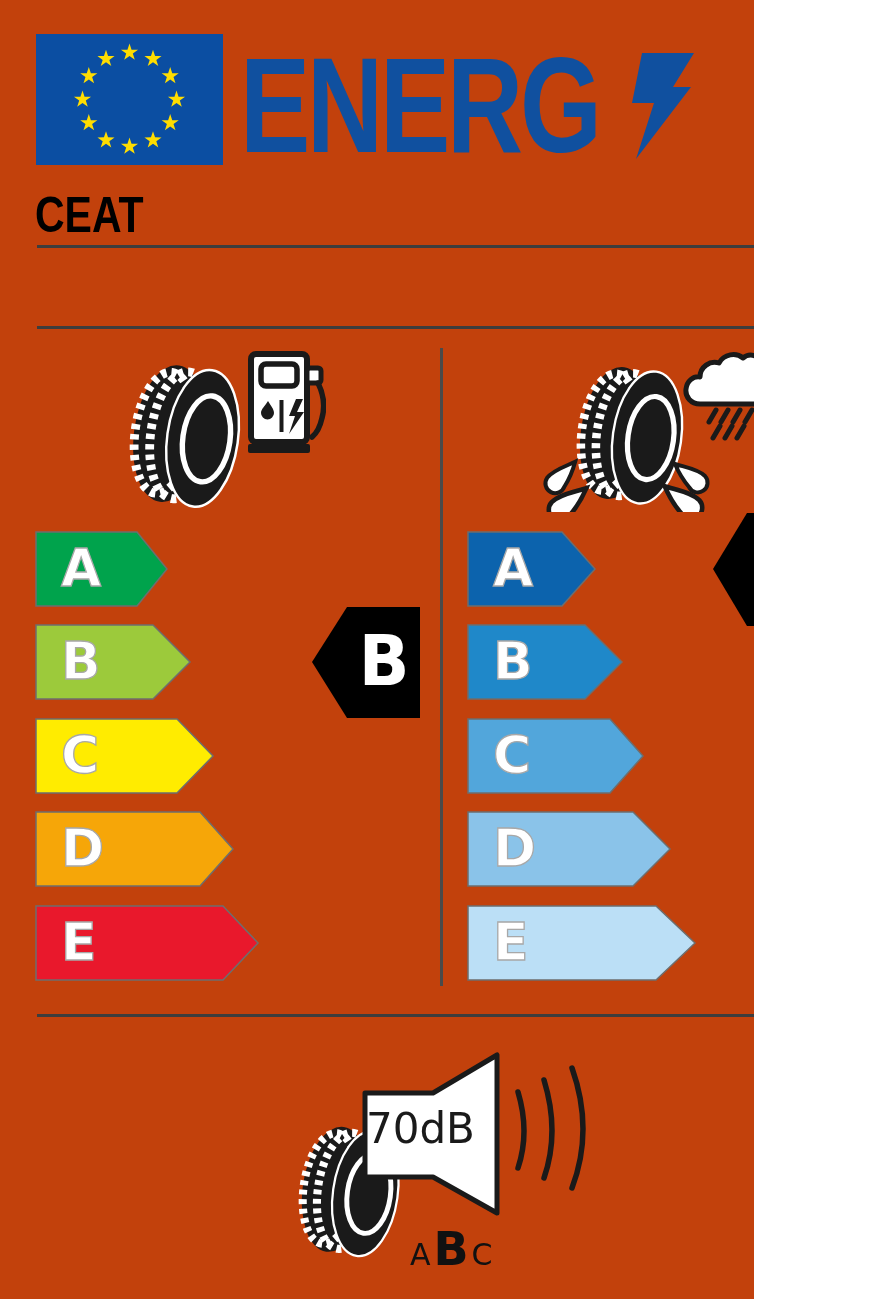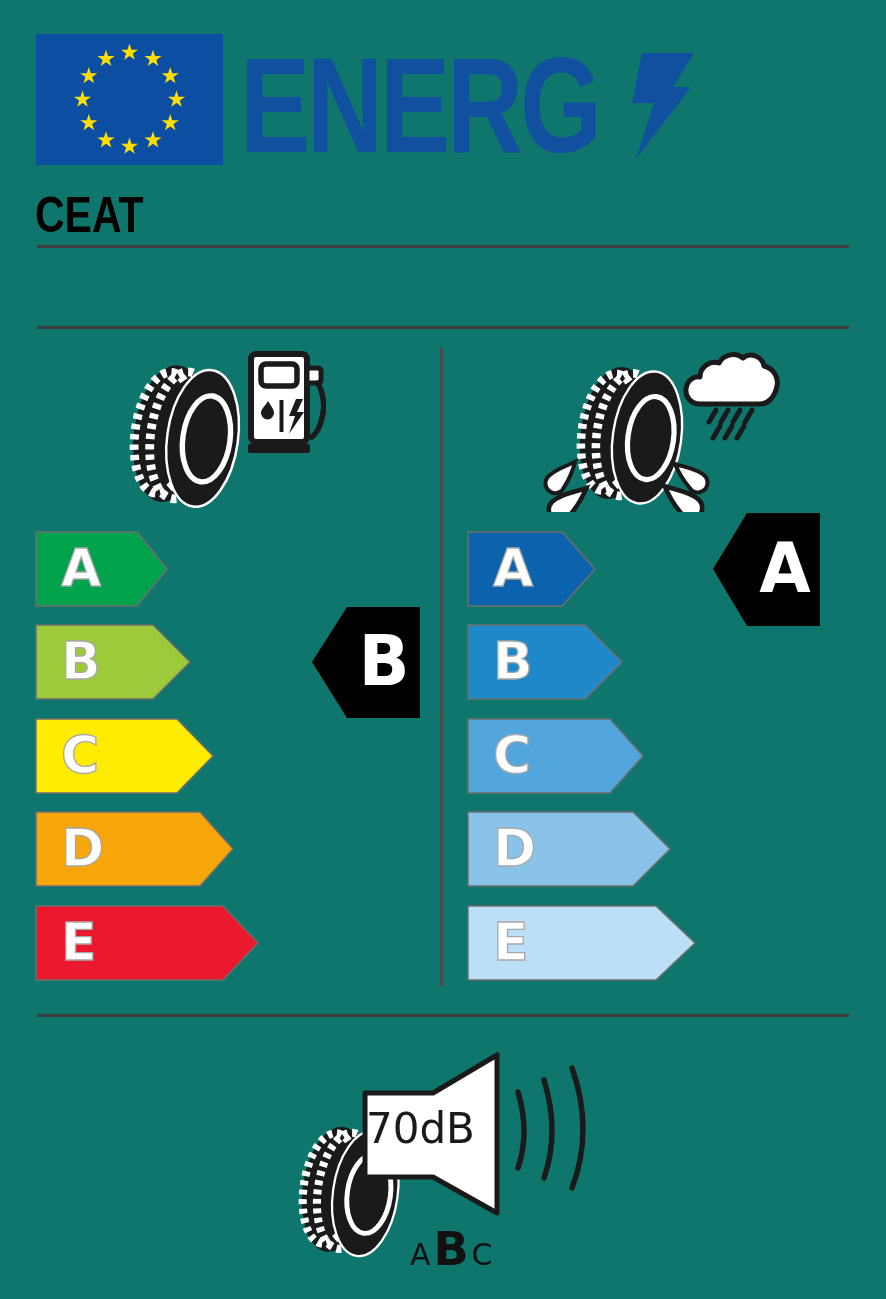--- a/index.html
+++ b/index.html
@@ -1,16 +1,16 @@
 <!DOCTYPE html>
 <html><head>
 <meta charset="utf-8">
 <style>
   html,body{margin:0;padding:0;background:#fff;}
-  .label{position:relative;width:886px;height:1299px;background:#0f766e;overflow:hidden;
+  .label{position:relative;width:754px;height:1299px;background:#c2410c;overflow:hidden;
          font-family:"Liberation Sans",sans-serif;}
   .abs{position:absolute;}
   .hline{position:absolute;left:37px;width:812px;height:3px;background:#3d3d3d;}
   .vline{position:absolute;left:440px;top:348px;width:3px;height:638px;background:#4a4a4a;}
   .brand{position:absolute;left:35px;top:190px;font-size:50px;font-weight:bold;color:#000;
          transform:scaleX(0.82);transform-origin:left top;letter-spacing:0px;line-height:1;}
   .band{position:absolute;}
   .band svg{position:absolute;left:0;top:0;overflow:visible;}
   .band-letter{position:absolute;left:26px;top:50%;transform:translateY(-52%);
       font-family:"DejaVu Sans","Liberation Sans",sans-serif;font-weight:bold;font-size:52px;

